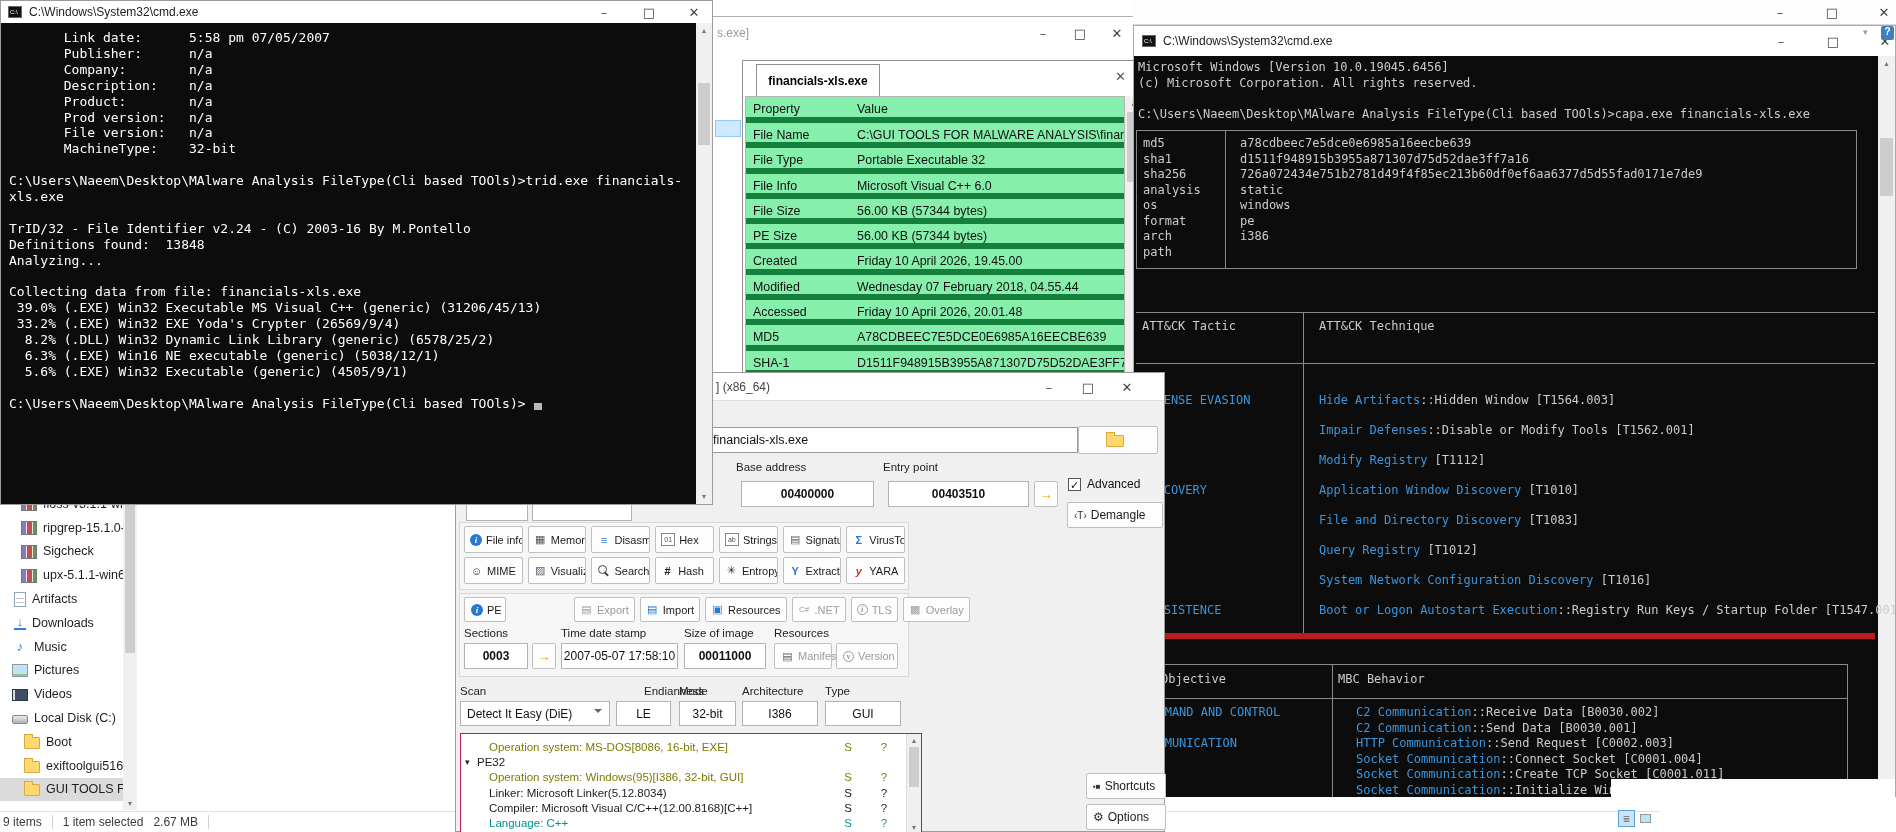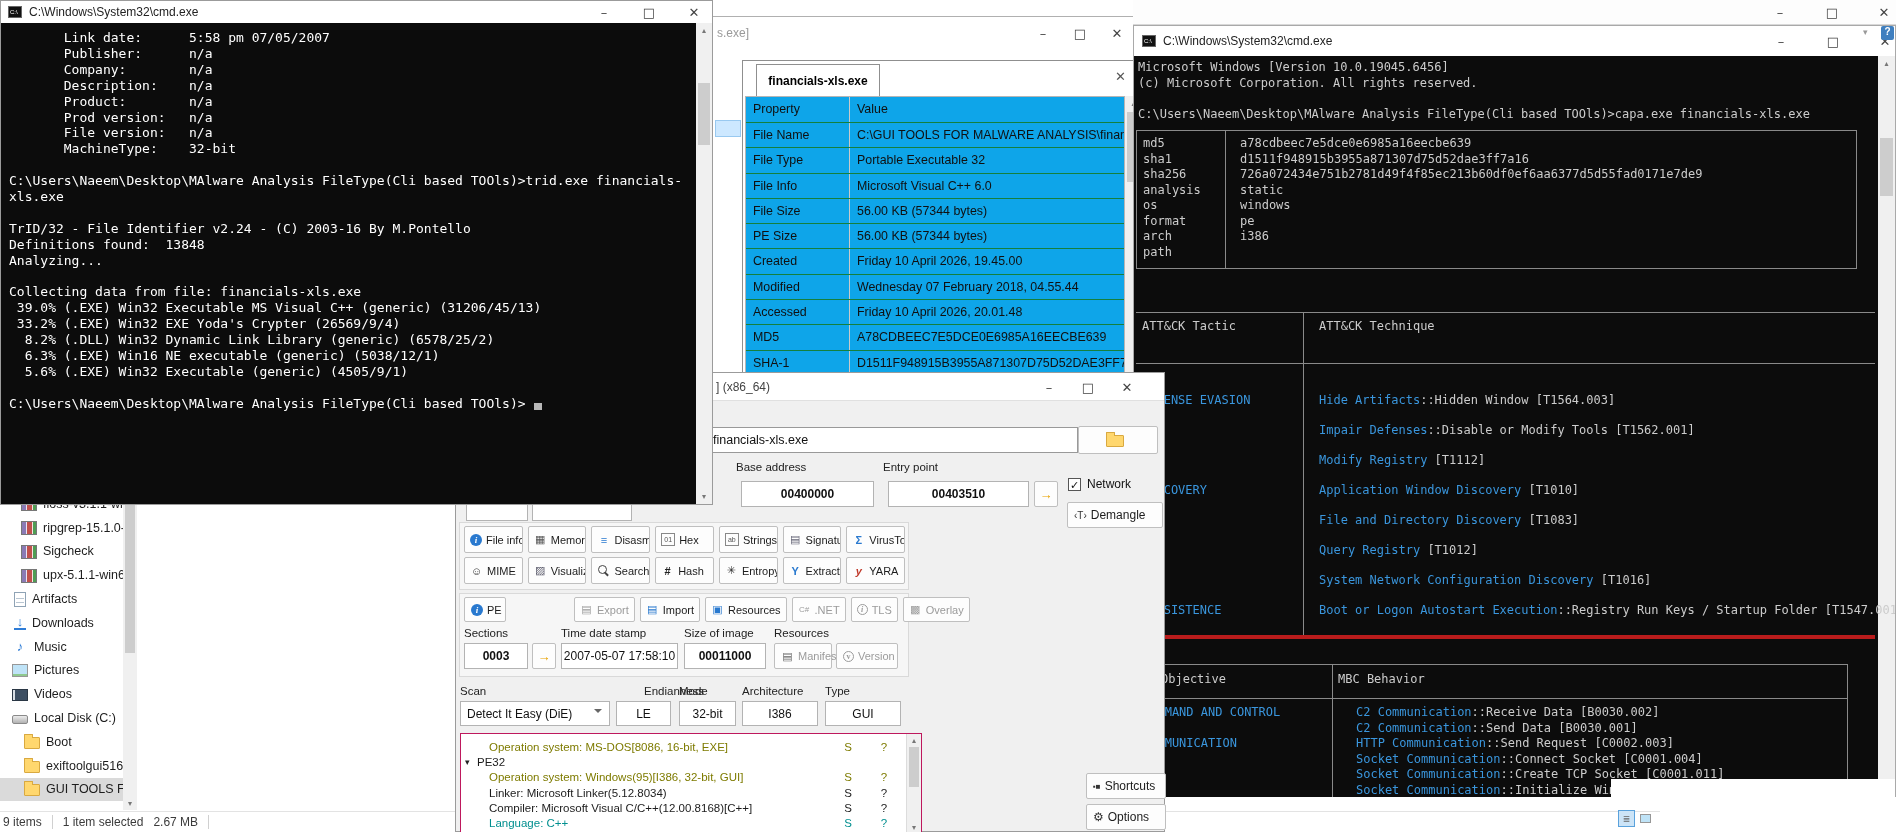--- a/index.html
+++ b/index.html
@@ -84,21 +84,21 @@
   .rrow { display:flex; align-items:center; height:15.3px; font-size:11.5px; }
   .rexp { flex:none; width:12px; font-size:9px; color:#222; }
   .rrow.i1 .rexp { margin-left:4px; } .rrow.i2 .rexp { margin-left:16px; }
   .rtxt { flex:1; overflow:hidden; white-space:nowrap; }
   .rs { flex:none; width:30px; text-align:center; } .rq { flex:none; width:42px; text-align:center; }
   .olive { color:#7e7b00; } .teal { color:#008f8f; } .dark { color:#1c1c1c; }
   .arrowbtn { position:absolute; background:#fdfdfd; border:1px solid #bfbfbf; border-radius:2px;
               display:flex; align-items:center; justify-content:center; color:#e8a200; font-weight:bold; font-size:13px; }
 
   
-  .prow { display:flex; height:25.3px; font-size:12.4px; color:#101010; border-bottom:1px solid #15803d; background:#0ea5e9; }
+  .prow { display:flex; height:25.3px; font-size:12.4px; color:#101010; border-bottom:6px solid #15803d; background:#86efac; }
   .pck { width:104px; flex:none; border-right:1px solid #c9c9c9; padding:5px 0 0 7px; white-space:nowrap; overflow:hidden; }
   .pcv { flex:1; padding:5px 0 0 7px; white-space:nowrap; overflow:hidden; }
 
   
   .rc-row { display:flex; height:15.5px; }
   .rc-k { flex:none; width:92px; padding-left:6px; }
   .mbc-t { flex:none; width:207px; padding-left:6px; }
   .at-row { height:30px; display:flex; }
   .at-t { flex:none; width:172px; padding-left:6px; }
 </style>
@@ -322,21 +322,21 @@
             <div class="rc-row mono12">
               <span class="rc-k">arch</span>
               <span style="padding-left:11px;">i386</span>
             </div>
             <div class="rc-row mono12">
               <span class="rc-k">path</span>
             </div>
           </div>
       </div>
 
-      <div class="abs" style="left:2px;top:256px;width:739px;height:327px;border-top:1px solid #8a8a8a;border-bottom:4px solid #b91c1c;">
+      <div class="abs" style="left:2px;top:256px;width:739px;height:327px;border-top:1px solid #8a8a8a;border-bottom:6px solid #b91c1c;">
         <div class="abs" style="left:167px;top:0;bottom:0;width:1px;background:#8a8a8a;"></div>
         <div class="mono12 abs" style="left:0;top:6px;display:flex;">
           <span class="at-t">ATT&amp;CK Tactic</span>
           <span style="padding-left:11px;">ATT&amp;CK Technique</span>
         </div>
         <div class="abs" style="left:0;top:50px;right:0;height:1px;background:#8a8a8a;"></div>
         <div class="abs" style="left:0;top:80px;right:0;">
 
         <div class="at-row mono12">
               <span class="at-t blue">DEFENSE EVASION</span>
@@ -432,21 +432,21 @@
     <div class="abs" style="left:76px;top:120px;width:100px;height:28px;background:#fff;border:1px solid #b3b3b3;"></div>
 
     <span class="die-label" style="left:280px;top:88px;">Base address</span>
     <span class="die-label" style="left:427px;top:88px;">Entry point</span>
     <div class="die-field" style="left:285px;top:108px;width:133px;height:26px;">00400000</div>
     <div class="die-field" style="left:432px;top:108px;width:141px;height:26px;">00403510</div>
     <div class="arrowbtn" style="left:578px;top:108px;width:24px;height:26px;">→</div>
 
     <div class="abs" style="left:612px;top:104px;display:flex;align-items:center;gap:6px;font-size:12px;color:#111;">
       <span style="width:13px;height:13px;border:1px solid #555;background:#fff;font-size:11px;line-height:12px;text-align:center;">✓</span>
-      <span>Network</span>
+      <span>Advanced</span>
     </div>
     <div class="die-btn" style="left:611px;top:129px;width:96px;height:26px;">
       <span style="font-size:10px;color:#333;">‹T›</span>
       <span style="font-size:12px;">Demangle</span>
     </div>
 
     <div class="grp" style="left:3px;top:149px;width:450px;height:68px;"></div>
     <div class="tools-row" style="top:153px;height:27px;width:441px;">
 
     <button class="tbtn">

